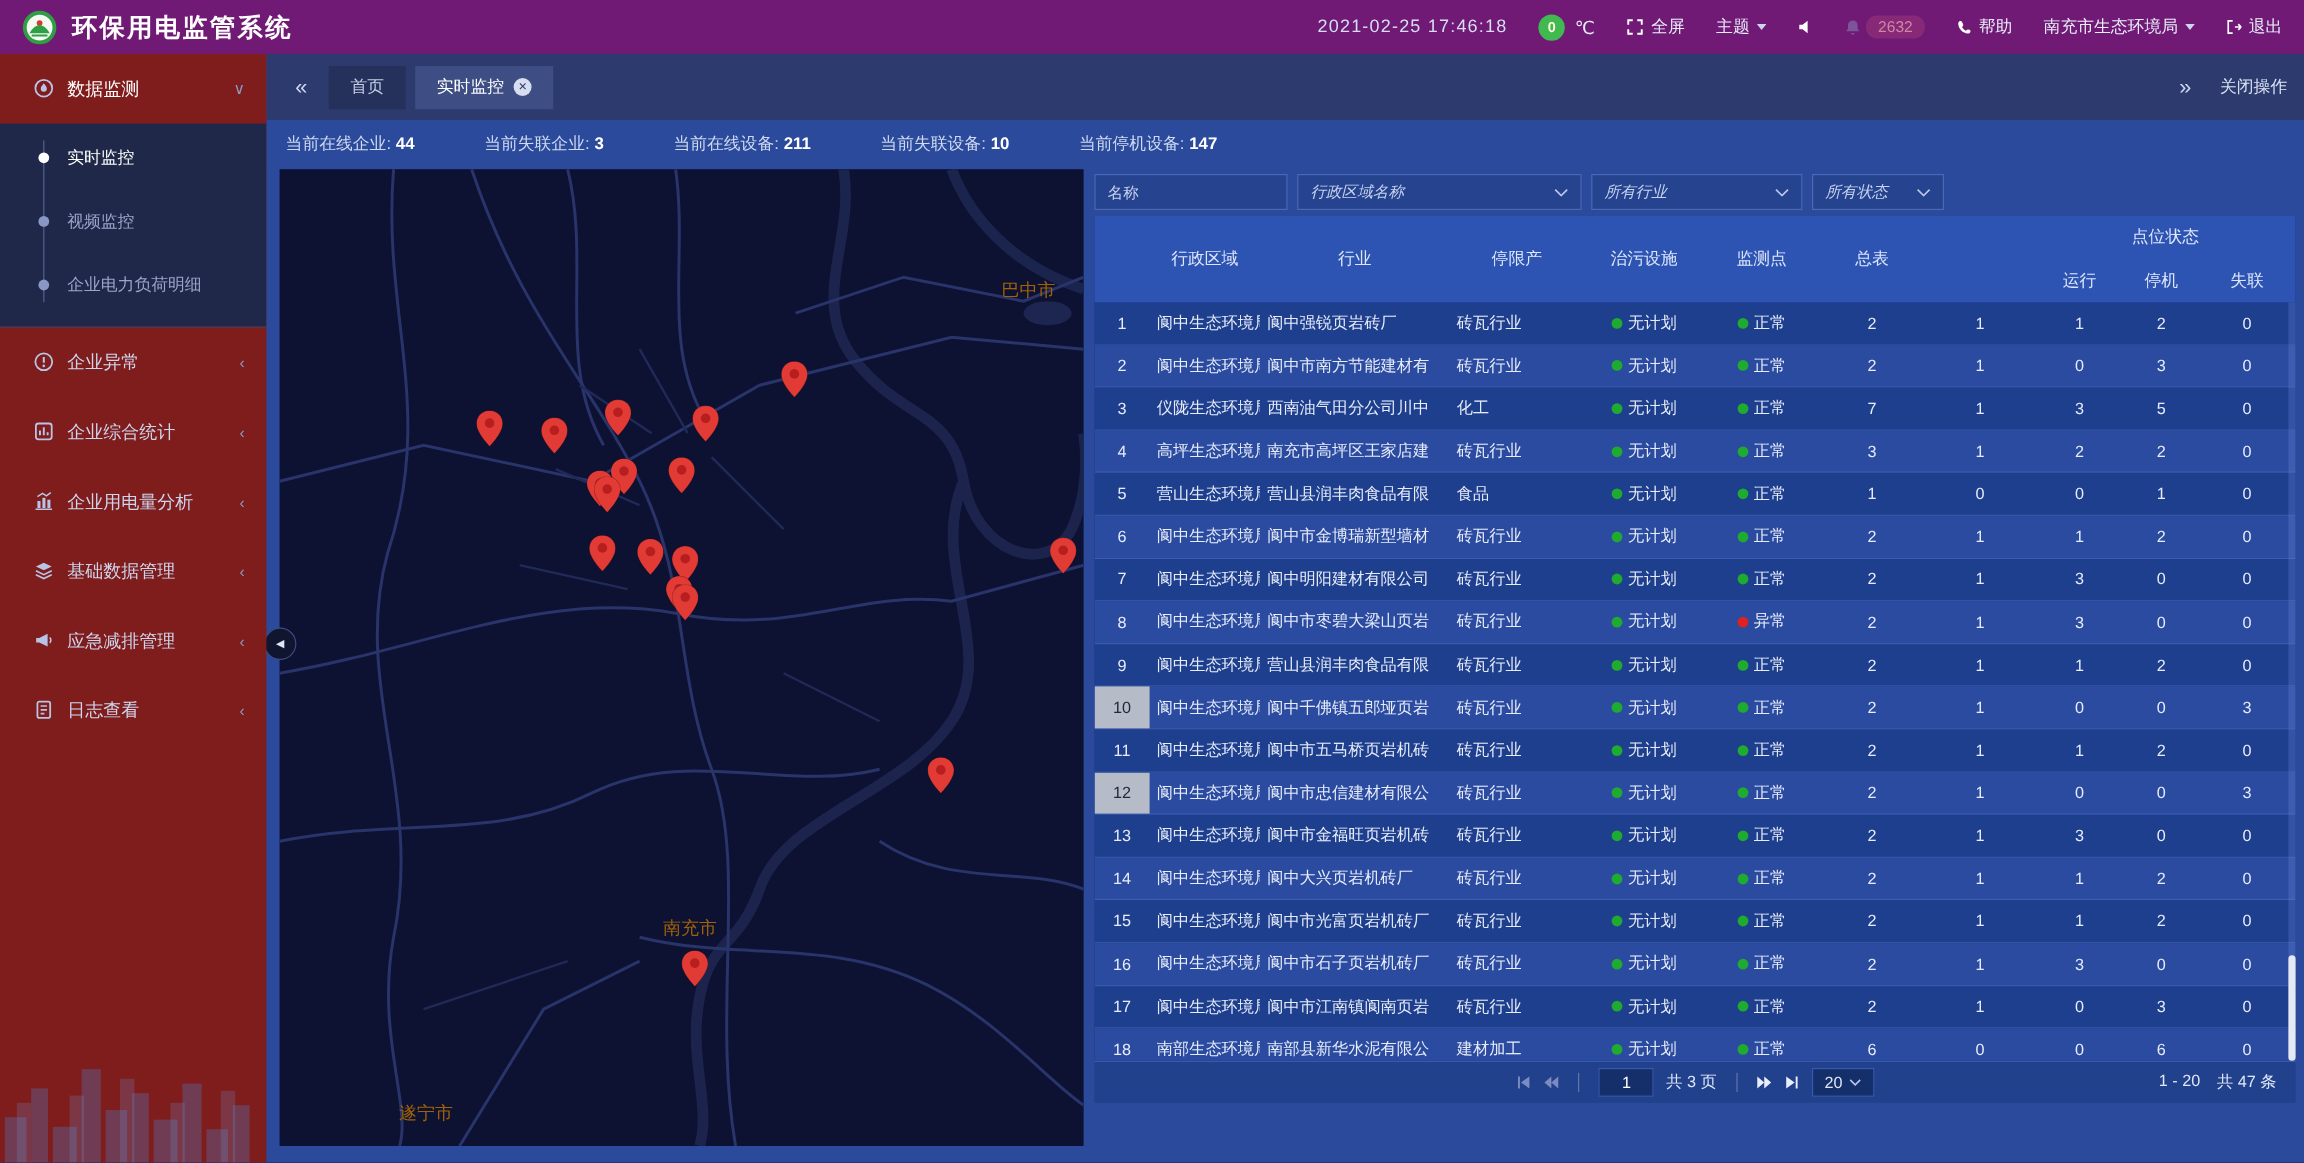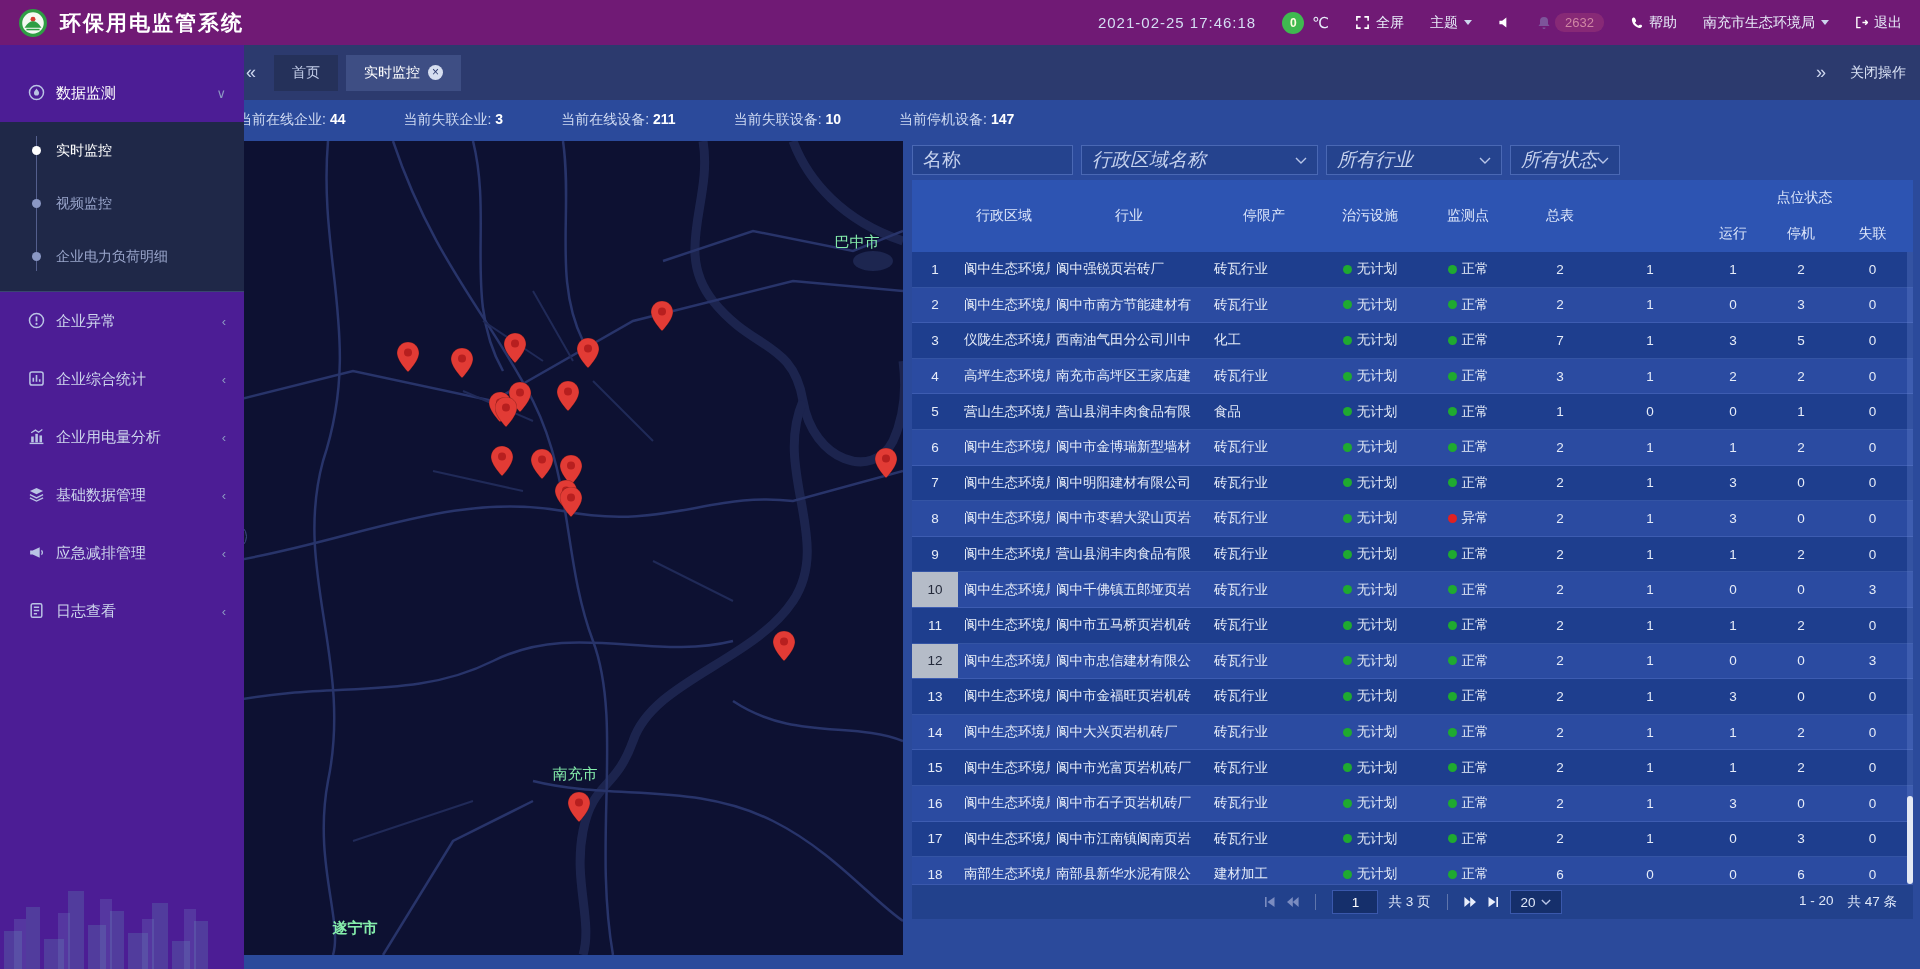--- a/index.html
+++ b/index.html
@@ -17,21 +17,21 @@
   .datetime { font-size:15px; color:#d5def3; letter-spacing:1px; }
   .temp-badge { width:22px; height:22px; border-radius:50%; background:#3fb950; color:#fffde0;
     font-size:12px; font-weight:bold; display:flex; align-items:center; justify-content:center; }
   .temp-unit { font-size:15px; color:#e8edfa; margin-left:2px; }
   .caret-down { width:0; height:0; border-left:4px solid transparent; border-right:4px solid transparent; border-top:5px solid #cdd6ee; display:inline-block; }
   .bell-wrap { display:flex; align-items:center; gap:4px; }
   .bell-badge { background:rgba(178,72,120,.35); color:#cf86a4; border-radius:9px; padding:2px 10px; font-size:13px; }
   .hicon { display:inline-flex; }
 
   
-  .sidebar { position:absolute; top:45px; left:0; width:244px; bottom:0; background:#4c1d95; z-index:8; padding-top:19px; overflow:hidden; }
+  .sidebar { position:absolute; top:45px; left:0; width:222px; bottom:0; background:#7f1d1d; z-index:8; padding-top:0; overflow:hidden; }
   .side-group-header { height:58px; display:flex; align-items:center; color:#cdd5ec; font-size:15px; cursor:pointer; position:relative; }
   .side-group-header .gicon { position:absolute; left:28px; width:18px; height:18px; display:flex; }
   .side-group-header .glabel { position:absolute; left:56px; }
   .side-group-header .gchev { position:absolute; right:18px; font-size:13px; color:#8d99c2; }
   .side-group.active > .side-group-header { color:#fff; }
   .side-sub { background:#1f2848; position:relative; padding:2px 0 8px; }
   .side-sub::before { content:""; position:absolute; left:36px; top:14px; bottom:20px; width:1px; background:#545f8d; }
   .side-child { height:53px; display:flex; align-items:center; position:relative; font-size:14px; color:#99a5cb; cursor:pointer; }
   .side-child .dot { position:absolute; left:32px; width:9px; height:9px; border-radius:50%; background:#8a97c4; }
   .side-child .clabel { position:absolute; left:56px; }
@@ -48,30 +48,30 @@
   .tab.active { background:#3e4e84; color:#fff; }
   .tab-close { width:15px; height:15px; border-radius:50%; background:#d6def0; color:#2c3a6e; font-size:12px; line-height:15px; text-align:center; cursor:pointer; }
   .tabbar-right { margin-left:auto; display:flex; align-items:center; gap:14px; font-size:14px; color:#dbe3f5; }
 
   .statsbar { height:40px; background:#2b4a9b; display:flex; align-items:center; gap:58px; padding-left:16px; font-size:14px; color:#cfdaf2; }
   .stat-item b { color:#fff; font-weight:bold; margin-left:4px; }
 
   
   .map { position:absolute; left:11px; top:96px; width:670px; height:814px; background:#0d1132; overflow:visible; }
   .map svg.roads { position:absolute; inset:0; }
-  .map-label { position:absolute; color:#86efac; font-size:15px; transform:translate(-50%,-50%); white-space:nowrap; }
+  .map-label { position:absolute; color:#a16207; font-size:15px; transform:translate(-50%,-50%); white-space:nowrap; }
   .pin { position:absolute; width:22px; height:30px; }
   .map-toggle { position:absolute; left:-13px; top:382px; width:27px; height:27px; border-radius:50%;
     background:#10162f; border:1px solid #3c4c82; color:#dfe6f5; display:flex; align-items:center;
     justify-content:center; font-size:9px; cursor:pointer; z-index:3; }
 
   
   .panel { position:absolute; left:690px; top:96px; width:1001px; height:778px; }
   .filters { position:absolute; top:4px; left:0; right:0; height:30px; display:flex; }
-  .f-field { height:30px; background:#25438e; border:1px solid #4a68b4; color:#c6d2ee; font-size:19px;
+  .f-field { height:30px; background:#25438e; border:1px solid #4a68b4; color:#c6d2ee; font-size:13px;
     display:flex; align-items:center; padding:0 10px; margin-right:8px; }
   input.f-field { outline:none; }
   input.f-field::placeholder { color:#c6d2ee; opacity:1; }
   .f-select { justify-content:space-between; cursor:pointer;font-style:italic; }
 
   .table { position:absolute; top:39px; left:0; width:1001px; bottom:35px; background:#1e3e8e; overflow:hidden; }
   .grid { display:grid; grid-template-columns:46px 92px 158px 112px 100px 96px 88px 92px 74px 62px 81px; }
   .thead { background:#2d54b2; color:#dde6fa; font-size:14px; height:72px;
     grid-template-rows:36px 36px; position:relative; }
   .th { display:flex; align-items:center; justify-content:center; grid-row:1/3; }
@@ -362,21 +362,21 @@
           <path d="M500 560c60 40 120 20 170 40"></path>
         </g>
         <g fill="none" stroke="#202a58" stroke-width="2">
           <path d="M250 180l60 40M230 250l70 30M300 150l40 70M200 330l90 20M360 240l60 60M420 420l80 40M120 700l120-40"></path>
         </g>
         <ellipse cx="640" cy="120" rx="20" ry="10" fill="#1d2650"></ellipse>
       </svg>
       <div id="map-labels">
           <span class="map-label" style="left: 624px; top: 101px;">巴中市</span>
           <span class="map-label" style="left: 342px; top: 633px;">南充市</span>
-          <span class="map-label" style="left: 122px; top: 787px; font-weight: bold;">遂宁市</span>
+          <span class="map-label" style="left: 122px; top: 787px;">遂宁市</span>
         </div>
       <div id="map-pins">
           <div class="pin" style="left: 164px; top: 201px;"><svg viewBox="0 0 22 30" width="22" height="30">
               <path d="M11 0C4.9 0 0 4.9 0 11c0 8 11 19 11 19s11-11 11-19C22 4.9 17.1 0 11 0z" fill="#e23b35" stroke="rgba(0,0,0,.25)" stroke-width="0.8"></path>
               <circle cx="11" cy="10.6" r="4" fill="#b71f1f"></circle>
             </svg></div>
           <div class="pin" style="left: 218px; top: 207px;"><svg viewBox="0 0 22 30" width="22" height="30">
               <path d="M11 0C4.9 0 0 4.9 0 11c0 8 11 19 11 19s11-11 11-19C22 4.9 17.1 0 11 0z" fill="#e23b35" stroke="rgba(0,0,0,.25)" stroke-width="0.8"></path>
               <circle cx="11" cy="10.6" r="4" fill="#b71f1f"></circle>
             </svg></div>

